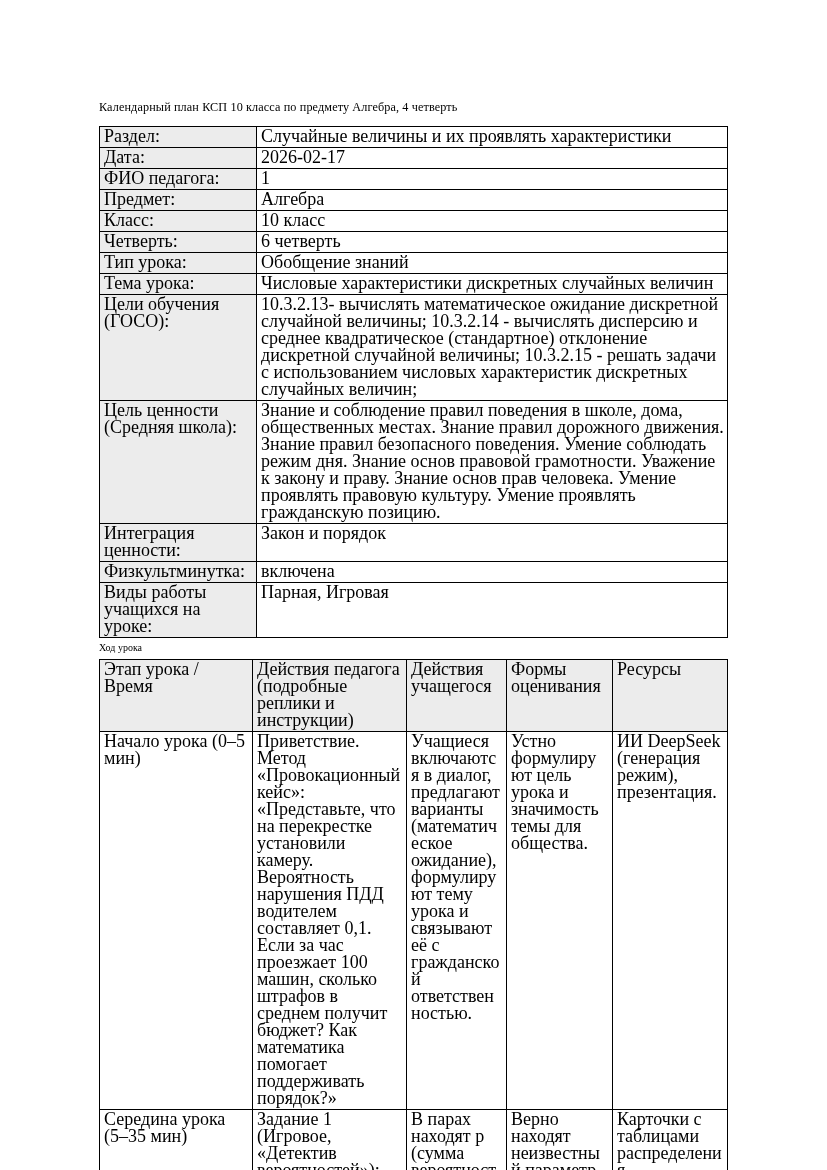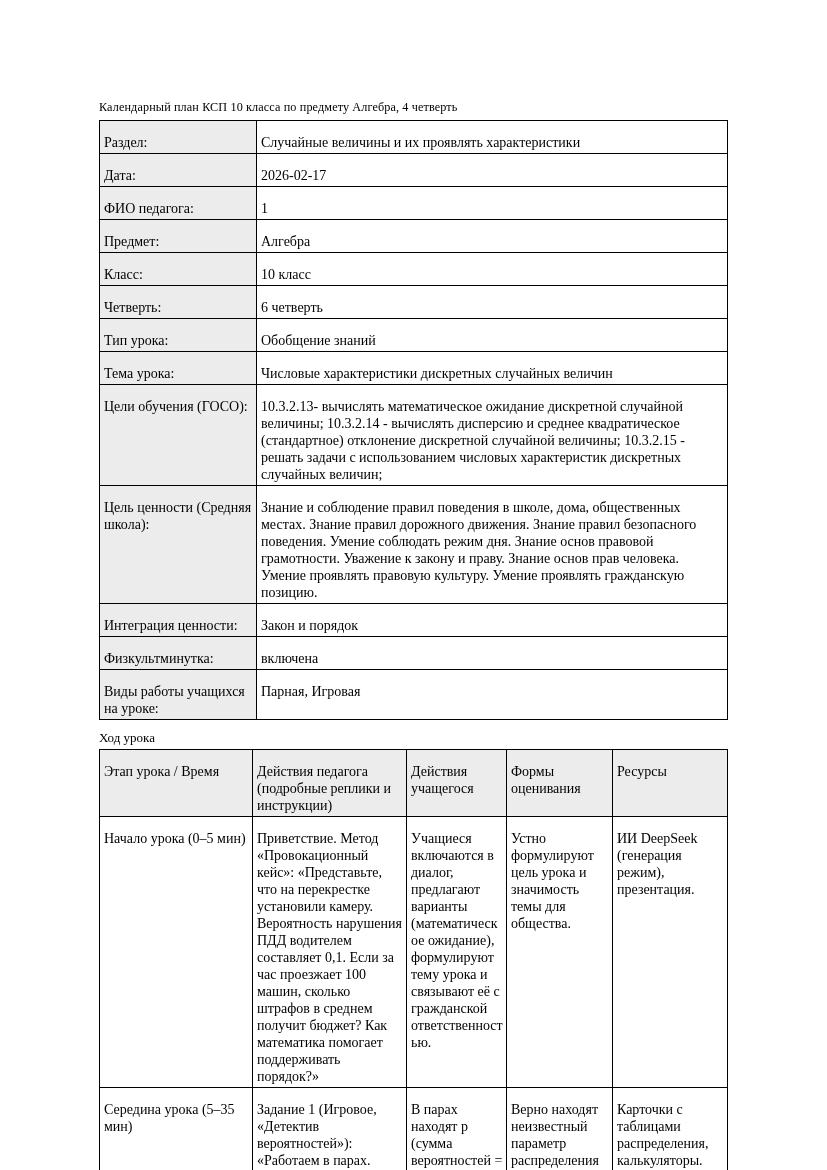--- a/index.html
+++ b/index.html
@@ -27,37 +27,37 @@
   .content {
     position: absolute;
     left: 99px;
     top: 99px;
     width: 628px;
   }
 
   .doc-title {
     font-size: 12.2px;
     line-height: 17px;
-    margin: 0 0 4px 0;
+    margin: 0 0 10px 0;
     white-space: nowrap;
     letter-spacing: 0.01em;
   }
 
   table.grid {
     border-collapse: collapse;
     table-layout: fixed;
     width: 628px;
     border: 1px solid #000000;
   }
   table.grid td,
   table.grid th {
     border: 1px solid #000000;
     vertical-align: top;
-    padding: 13px 3px 2px 4px;
-    font-size: 14px;
+    padding: 1px 3px 2px 4px;
+    font-size: 18px;
     line-height: 17px;
     font-weight: normal;
     text-align: left;
     word-wrap: break-word;
     overflow-wrap: break-word;
     hyphens: none;
   }
   table.grid td.shaded,
   table.grid th.shaded {
     background: #ececec;
@@ -68,23 +68,23 @@
   table.info col.c2 { width: 471px; }
 
   
   table.flow col.f1 { width: 153px; }
   table.flow col.f2 { width: 154px; }
   table.flow col.f3 { width: 100px; }
   table.flow col.f4 { width: 106px; }
   table.flow col.f5 { width: 115px; }
 
   .section-label {
-    font-size: 13px;
+    font-size: 10px;
     line-height: 17px;
-    margin: 9px 0 3px 0;
+    margin: 1px 0 3px 0;
   }
 </style>
 </head>
 <body>
 
 <div class="page">
   <div class="content">
 
     <p class="doc-title">Календарный план КСП 10 класса по предмету Алгебра, 4 четверть</p>
 

